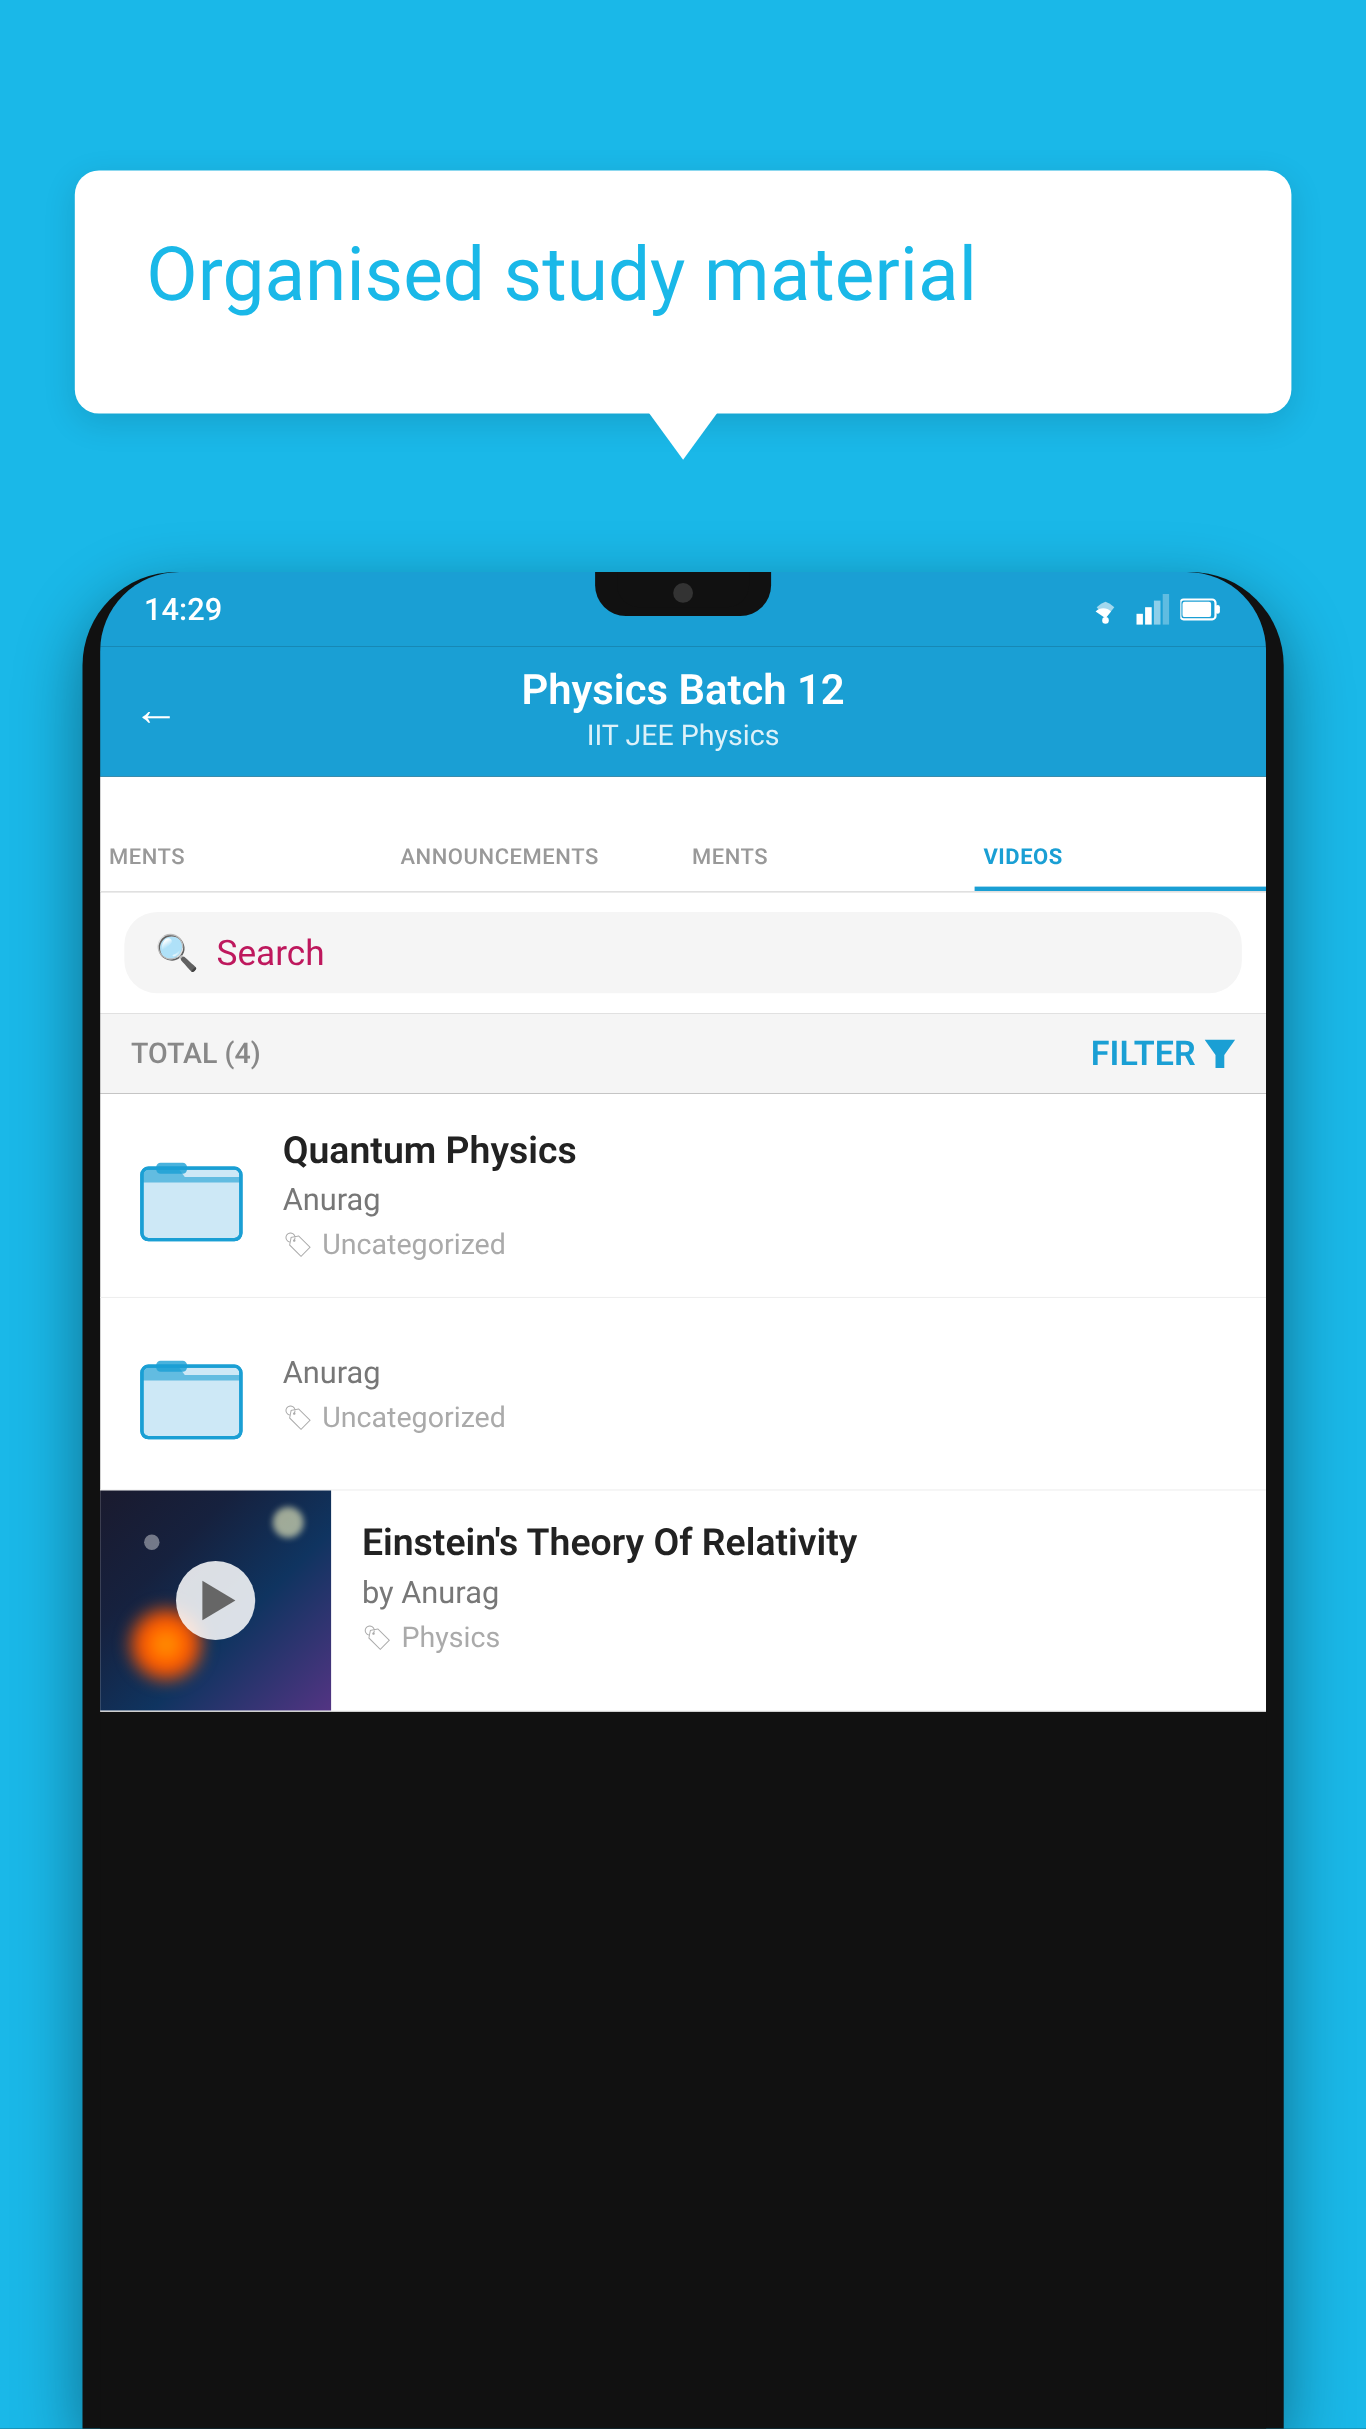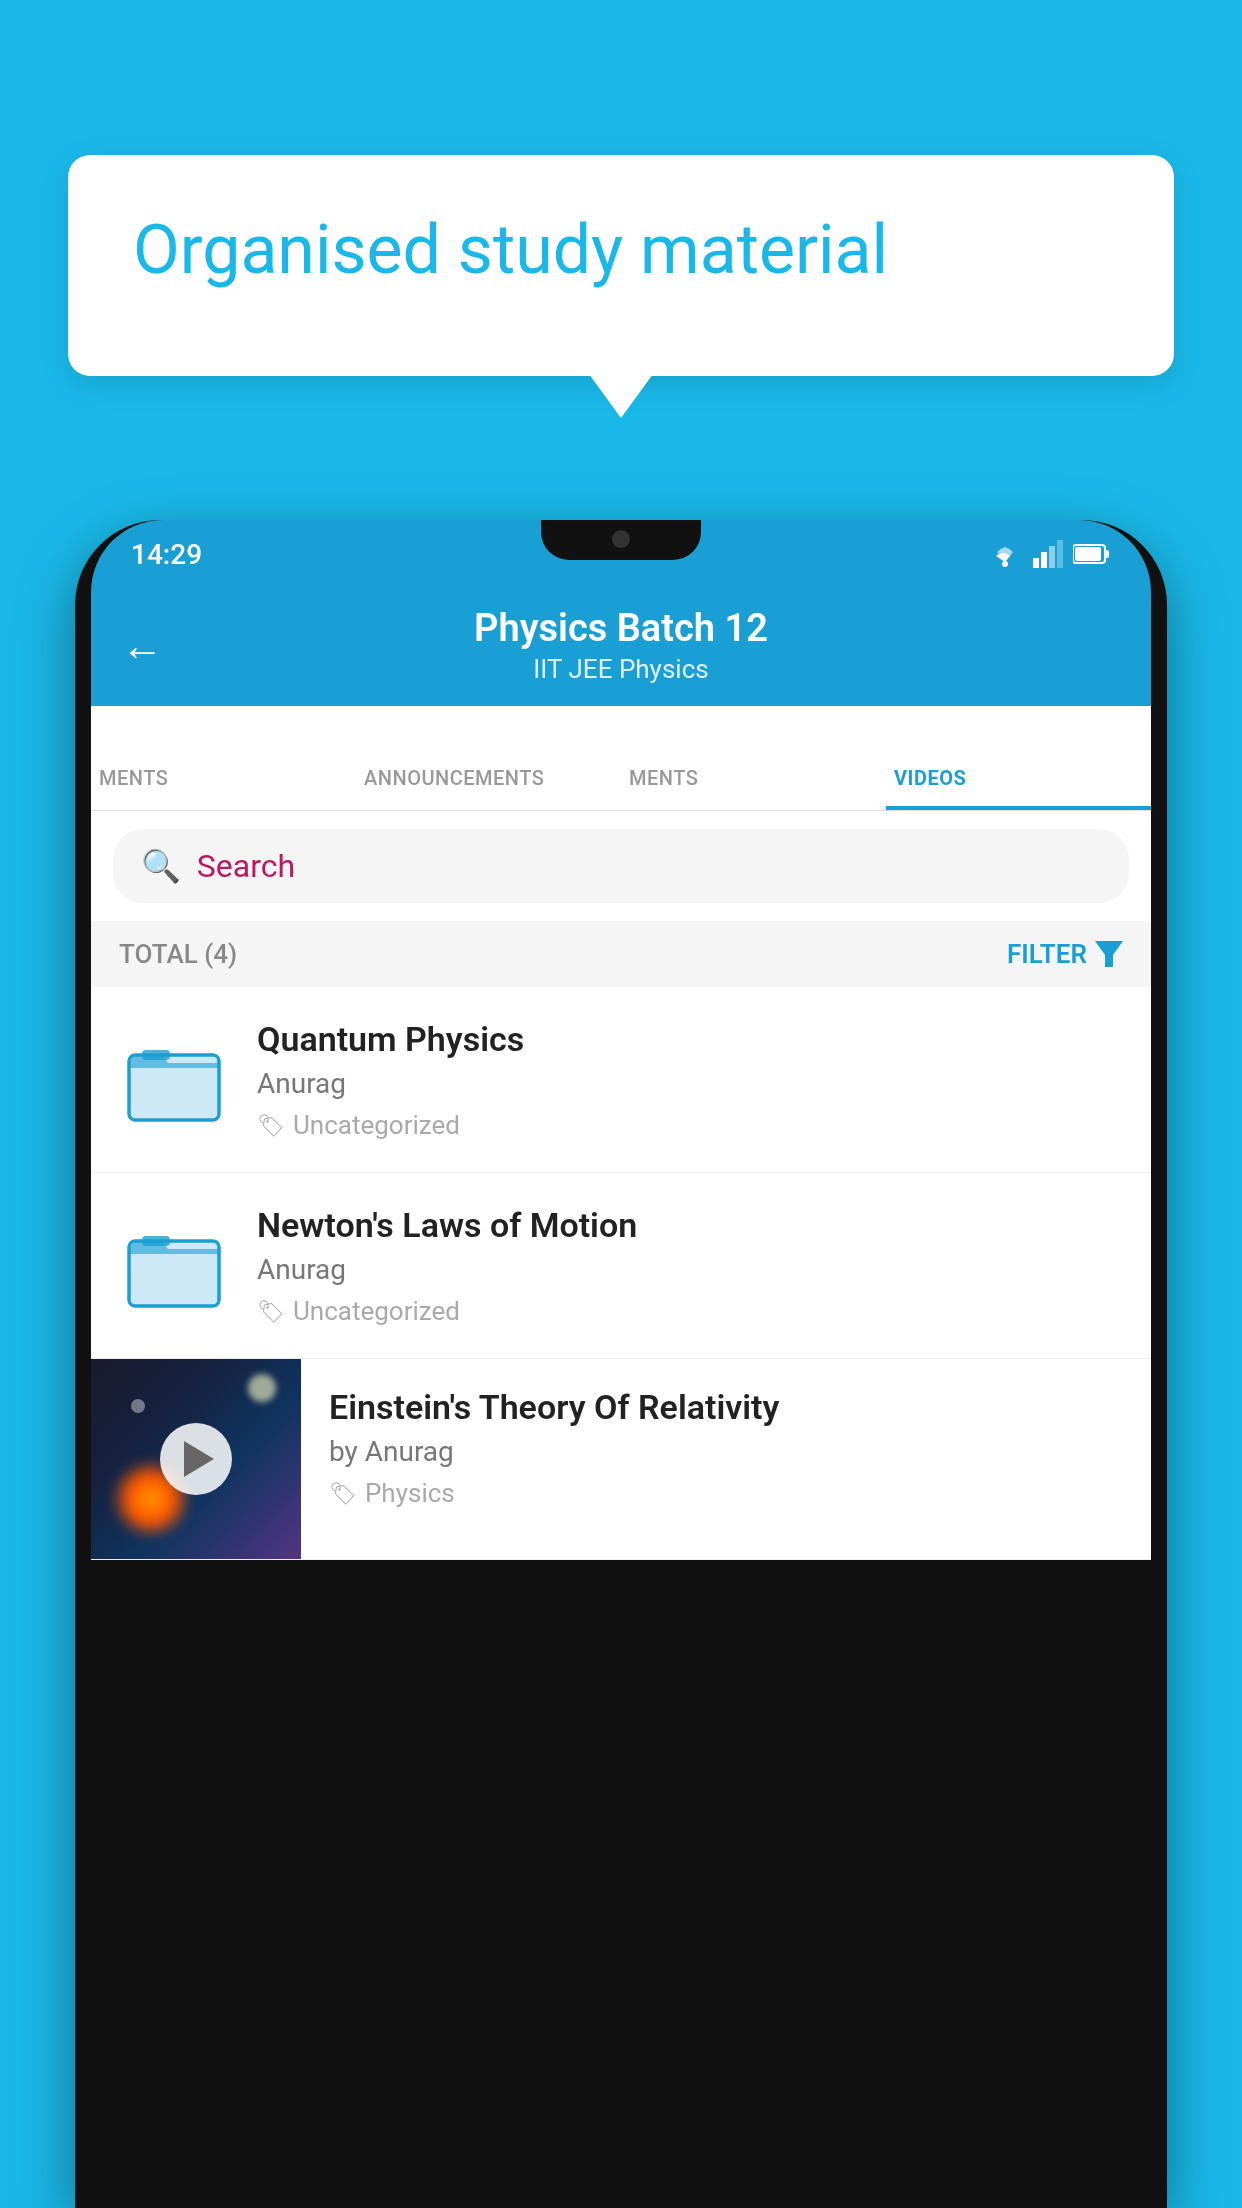--- a/index.html
+++ b/index.html
@@ -220,21 +220,21 @@
     }
 
     .total-count {
       color: #888;
       font-size: 26px;
       font-weight: 500;
     }
 
     .filter-btn {
       color: #1a9fd4;
-      font-size: 26px;
+      font-size: 31px;
       font-weight: 600;
       display: flex;
       align-items: center;
       gap: 8px;
     }
 
     
     .video-list {
       background: white;
       flex: 1;
@@ -489,21 +489,20 @@
       <div class="video-item">
         <div class="video-thumb">
           <svg class="folder-icon" viewBox="0 0 100 100">
             <rect x="5" y="25" width="90" height="65" rx="6" fill="#cde8f6" stroke="#1a9fd4" stroke-width="3"></rect>
             <path d="M5 38 Q5 25 15 25 L38 25 L44 33 L95 33 Q95 33 95 38 Z" fill="#1a9fd4" opacity="0.6"></path>
             <rect x="5" y="25" width="90" height="65" rx="6" fill="none" stroke="#1a9fd4" stroke-width="3"></rect>
             <rect x="18" y="20" width="28" height="10" rx="4" fill="#1a9fd4" opacity="0.8"></rect>
           </svg>
         </div>
         <div class="video-info">
-          <div class="video-title">Newton's Laws of Motion</div>
           <div class="video-author">Anurag</div>
           <div class="video-tag">
             <span class="tag-icon">🏷</span>
             <span>Uncategorized</span>
           </div>
         </div>
       </div>
 
       <div class="video-item-thumb">
         <div class="thumb-img">

